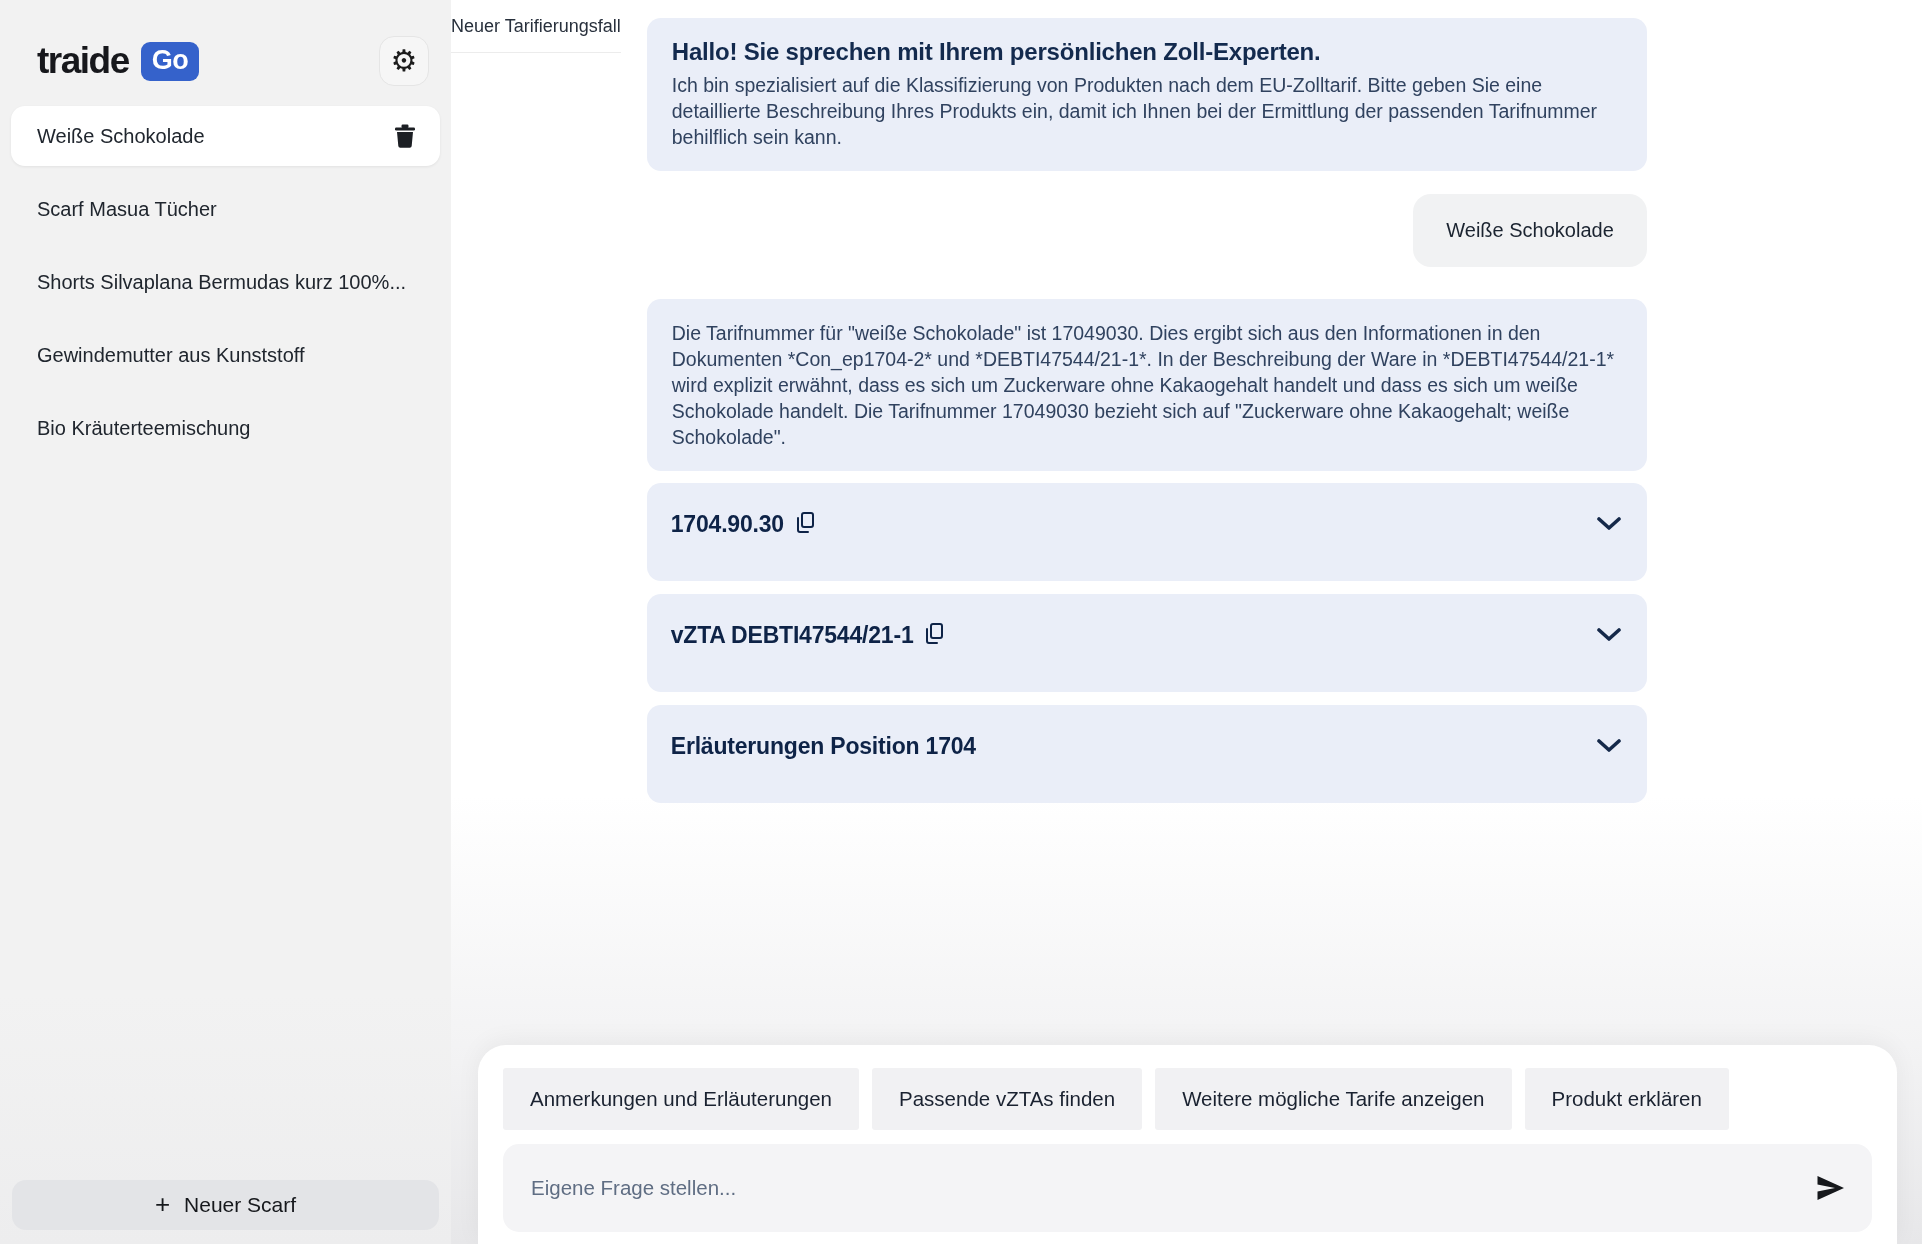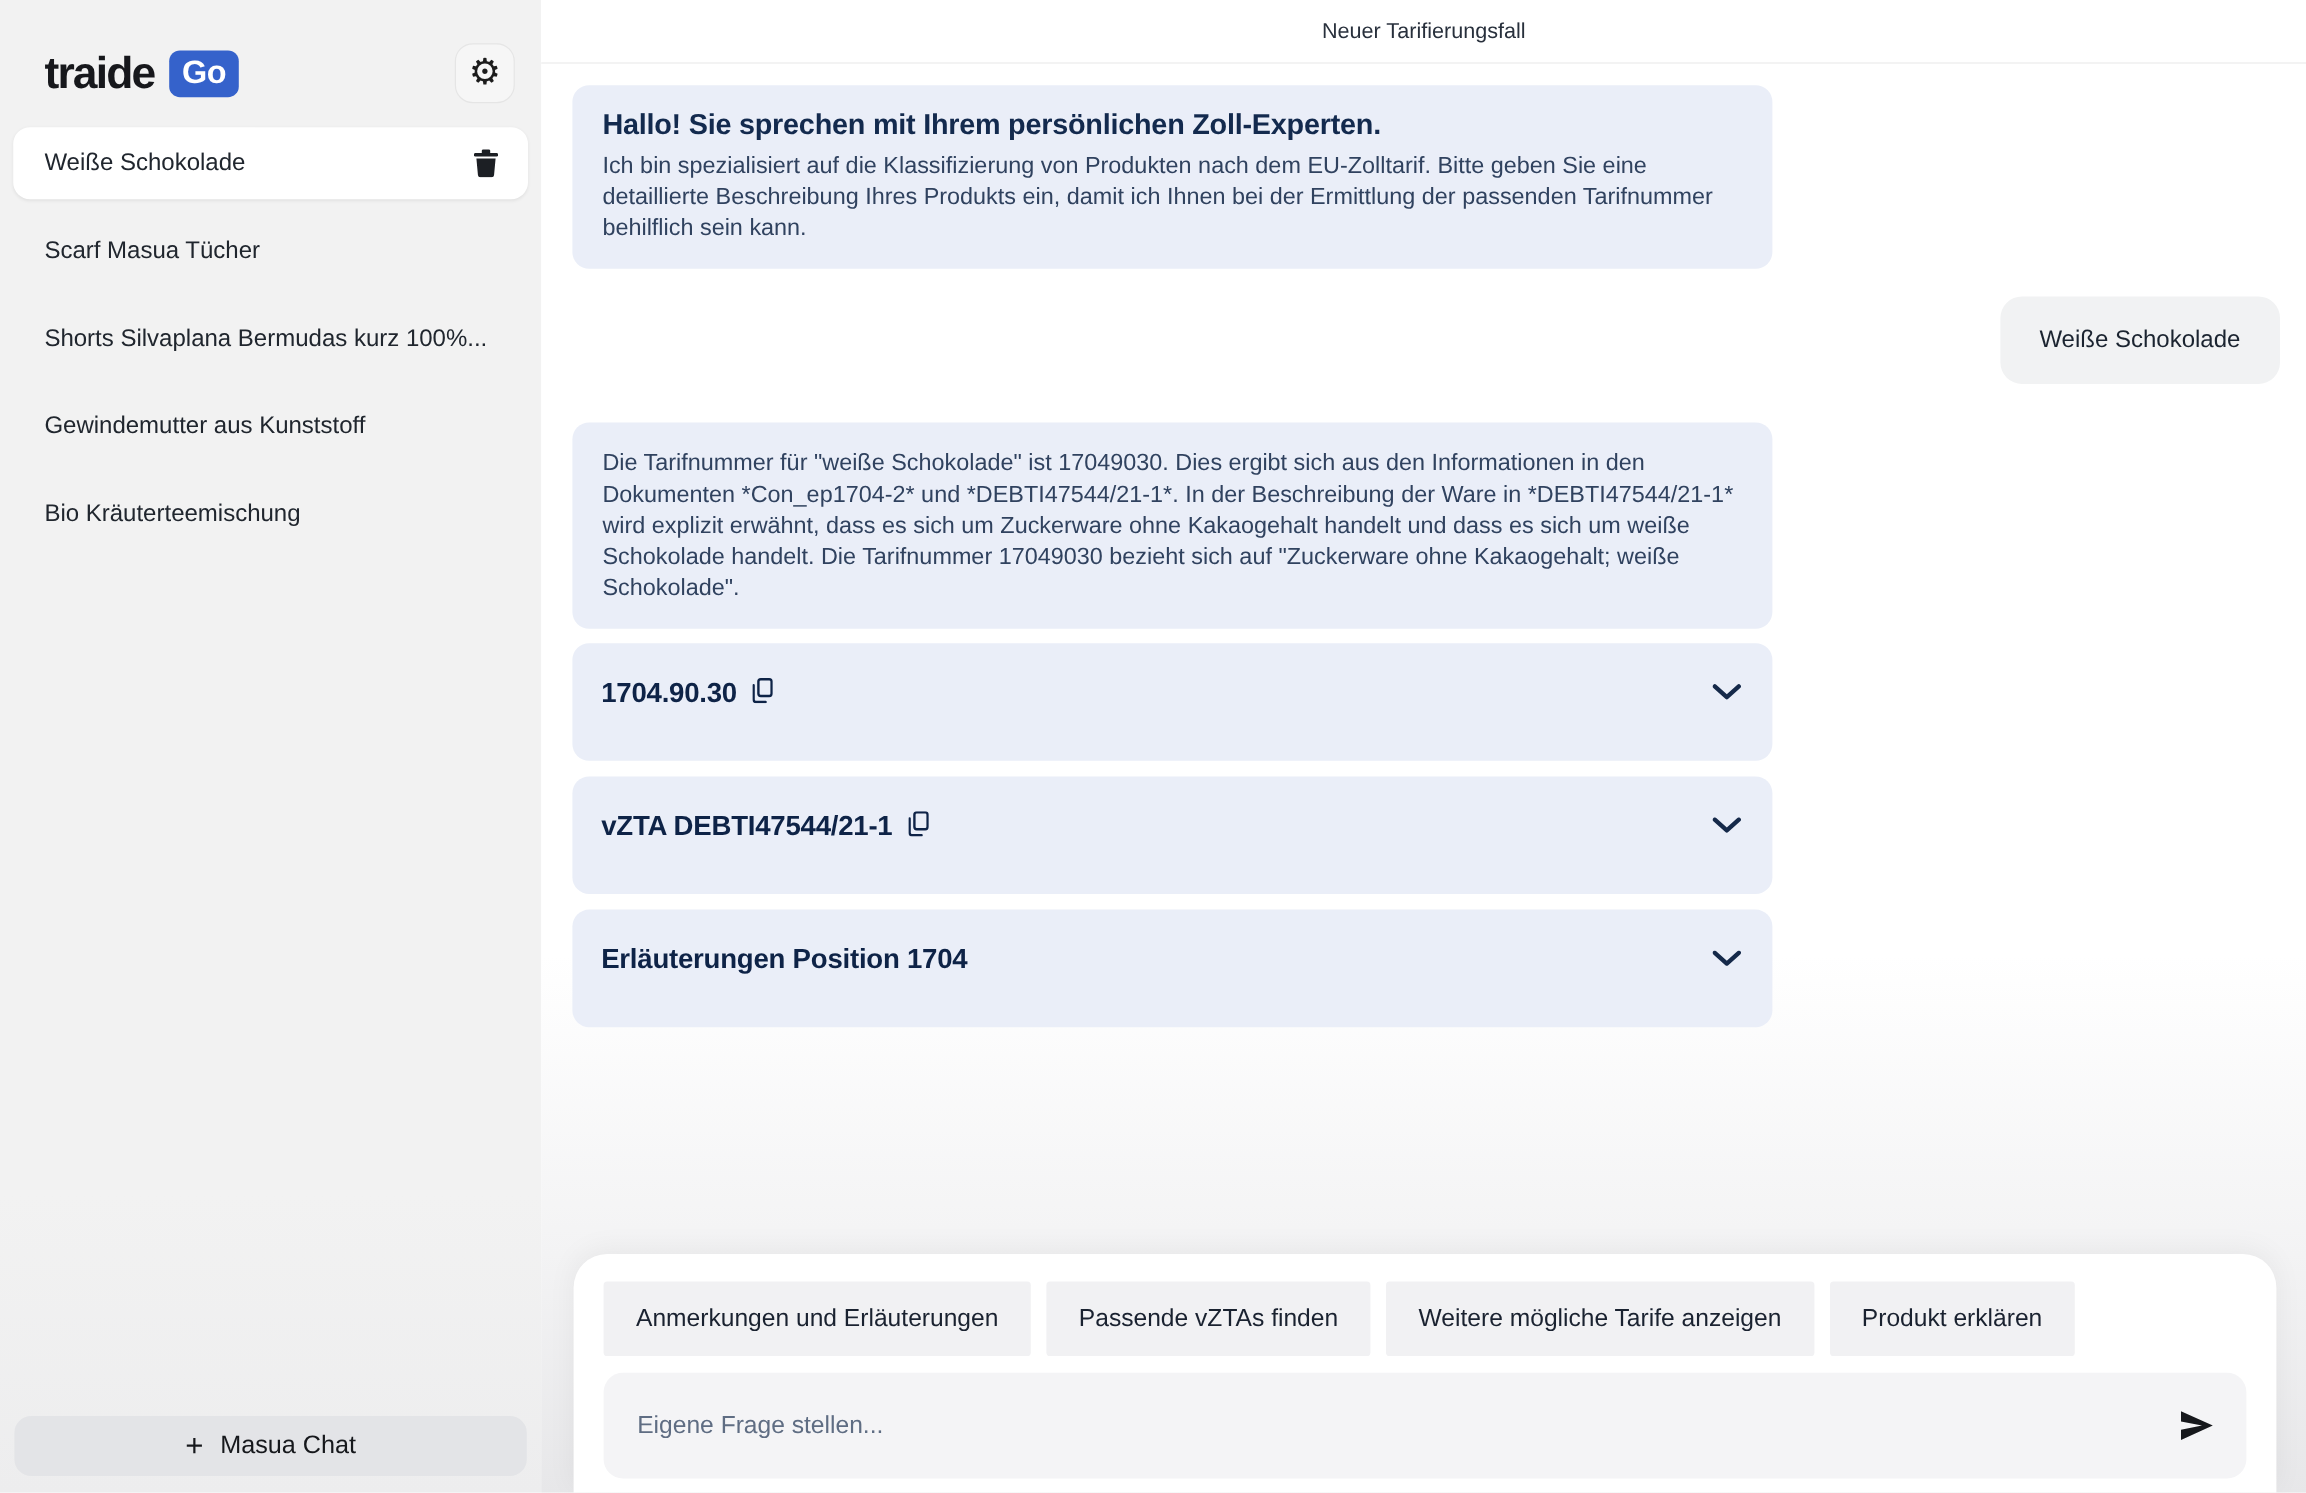--- a/index.html
+++ b/index.html
@@ -53,21 +53,21 @@
     background: #e3e4e7; border: none; border-radius: 14px; cursor: pointer;
     display: flex; align-items: center; justify-content: center; gap: 14px;
     font-size: 21px; color: #16181c; font-family: inherit;
   }
   .plus-glyph { font-size: 26px; font-weight: 400; line-height: 1; margin-top: -2px; }
 
   
   .main {
     flex: 1; position: relative; height: 100%;
     background: linear-gradient(180deg, #ffffff 0%, #ffffff 64%, #f3f3f4 84%, #e7e7e9 100%);
-    display: flex; flex-direction: column;
+    display: flex; flex-direction: row;
   }
   .main-header {
     height: 53px; min-height: 53px; display: flex; align-items: center; justify-content: center;
     border-bottom: 1px solid #ececec; background: #fff;
     font-size: 18px; color: #28303c;
   }
   .chat-scroll { padding: 18px 22px 0 26px; }
 
   .bubble-ai {
     max-width: 1000px; background: #eaeef8; border-radius: 14px;
@@ -159,21 +159,21 @@
       <div class="chat-item">
         <span class="label">Gewindemutter aus Kunststoff</span>
       </div>
       <div class="chat-item">
         <span class="label">Bio Kräuterteemischung</span>
       </div>
     </nav>
 
     <button class="new-chat">
       <span class="plus-glyph">+</span>
-      <span>Masua Chat</span>
+      <span>Neuer Scarf</span>
     </button>
   </aside>
 
   <main class="main">
     <header class="main-header">
       <span>Neuer Tarifierungsfall</span>
     </header>
 
     <div class="chat-scroll">
 

